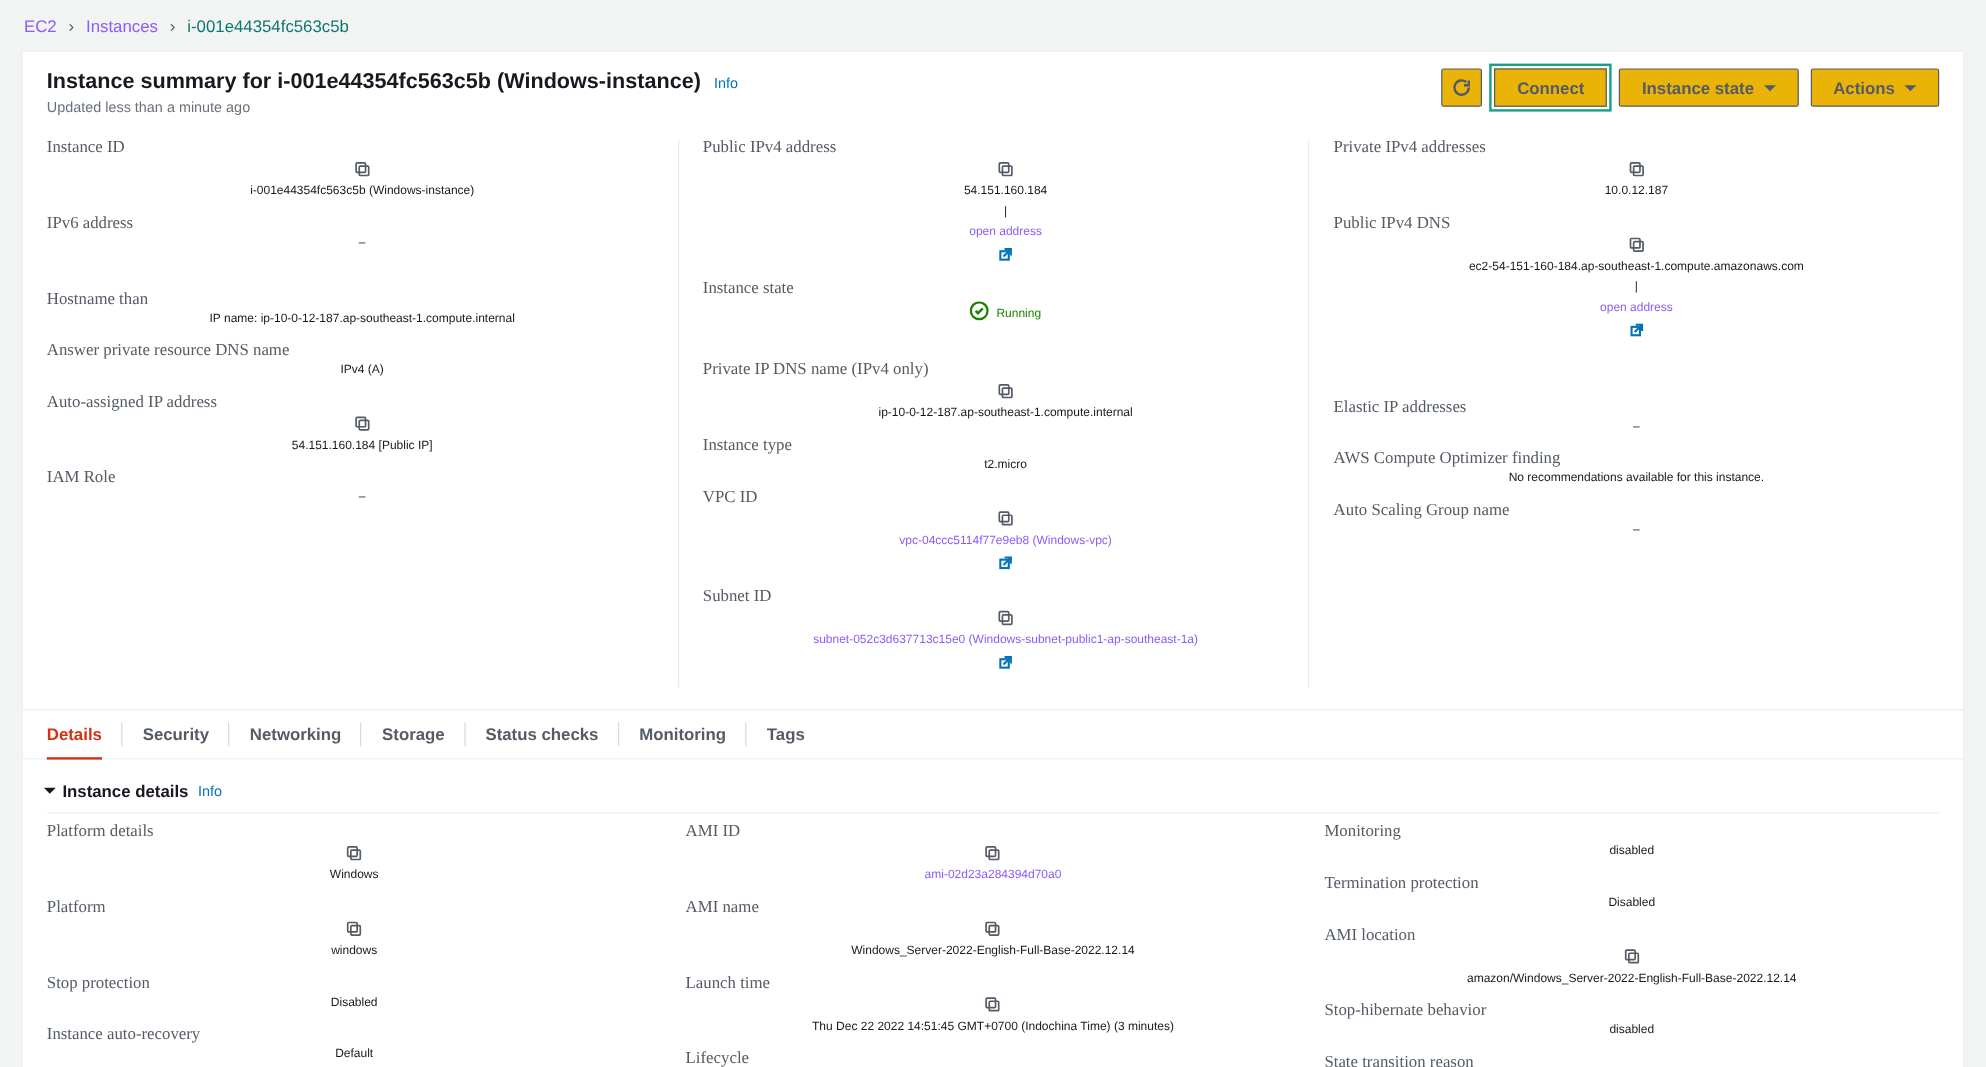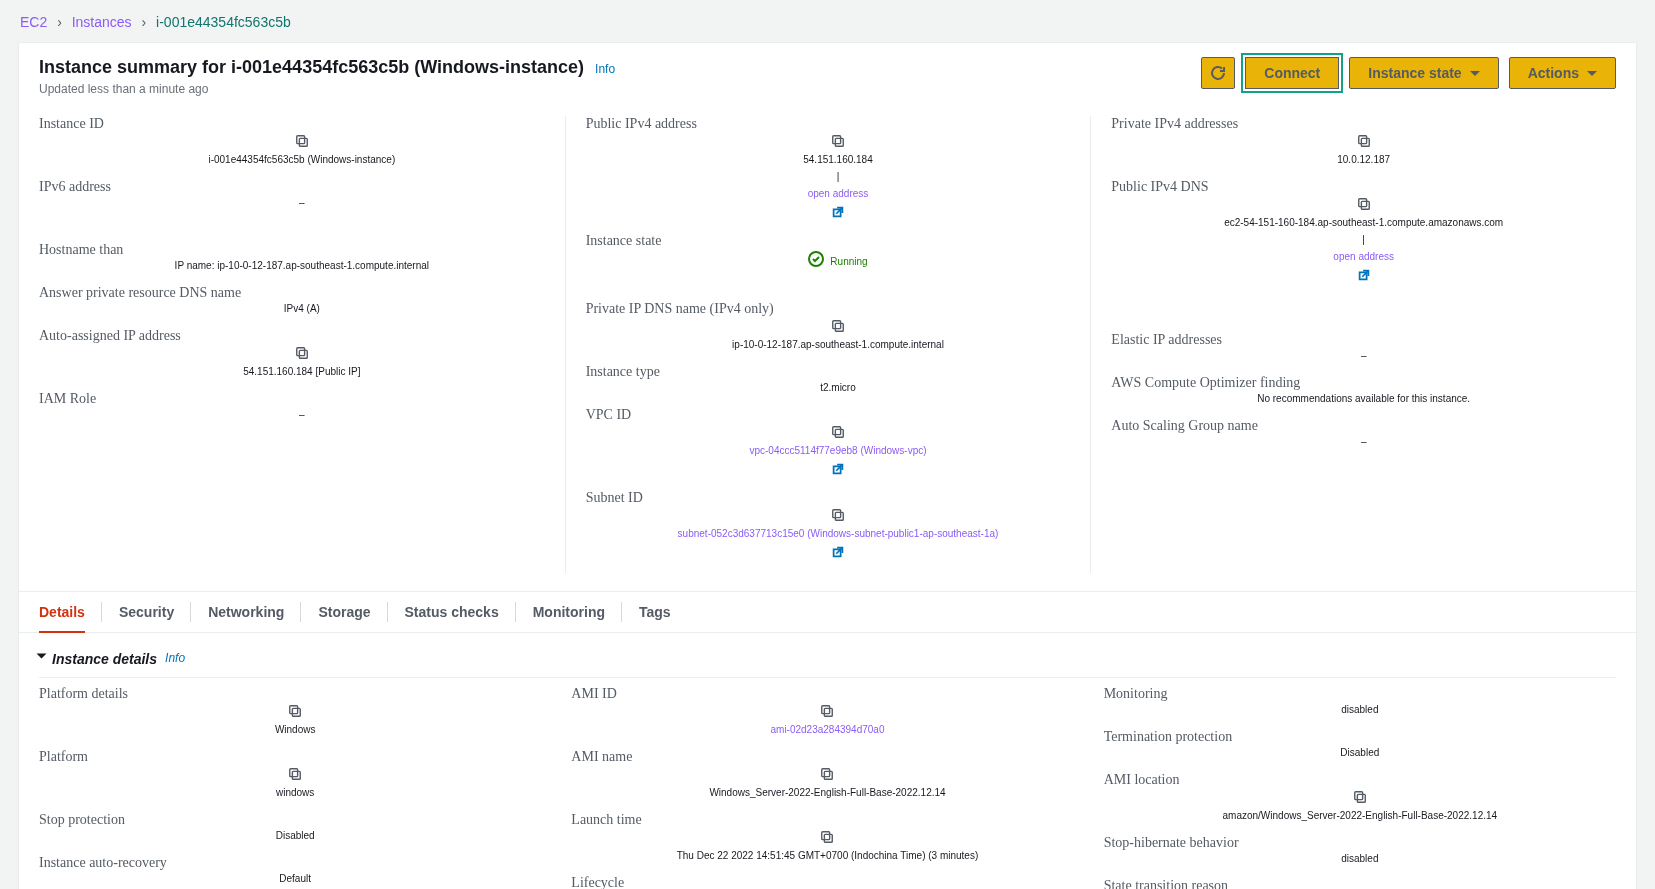--- a/index.html
+++ b/index.html
@@ -90,21 +90,21 @@
   }
   .tab.sep::after{
     content:"";position:absolute;right:-17px;top:10px;bottom:10px;width:1px;background:#d5dbdb;
   }
   .tab.active { color:#d13212; }
   .tab.active::before{
     content:"";position:absolute;left:0;right:0;bottom:-1px;height:2px;background:#d13212;
   }
 
   .details-section { padding: 18px 20px 0 20px; background:#fff; }
-  .section-head { display:flex; gap:8px; font-weight:700; margin-bottom:10px;font-style:italic; }
+  .section-head { display:flex; align-items:center; gap:8px; font-weight:700; margin-bottom:10px; }
   .caret-right {
     width:0;height:0;border-top:5px solid transparent;border-bottom:5px solid transparent;border-left:5px solid #16191f;
     transform:rotate(90deg);
   }
   .section-head .info-link{ color:#0073bb; font-size:12px; font-weight:400; }
 
   .details-grid{
     display:grid;
     grid-template-columns:1fr 1fr 1fr;
     column-gap:20px;

